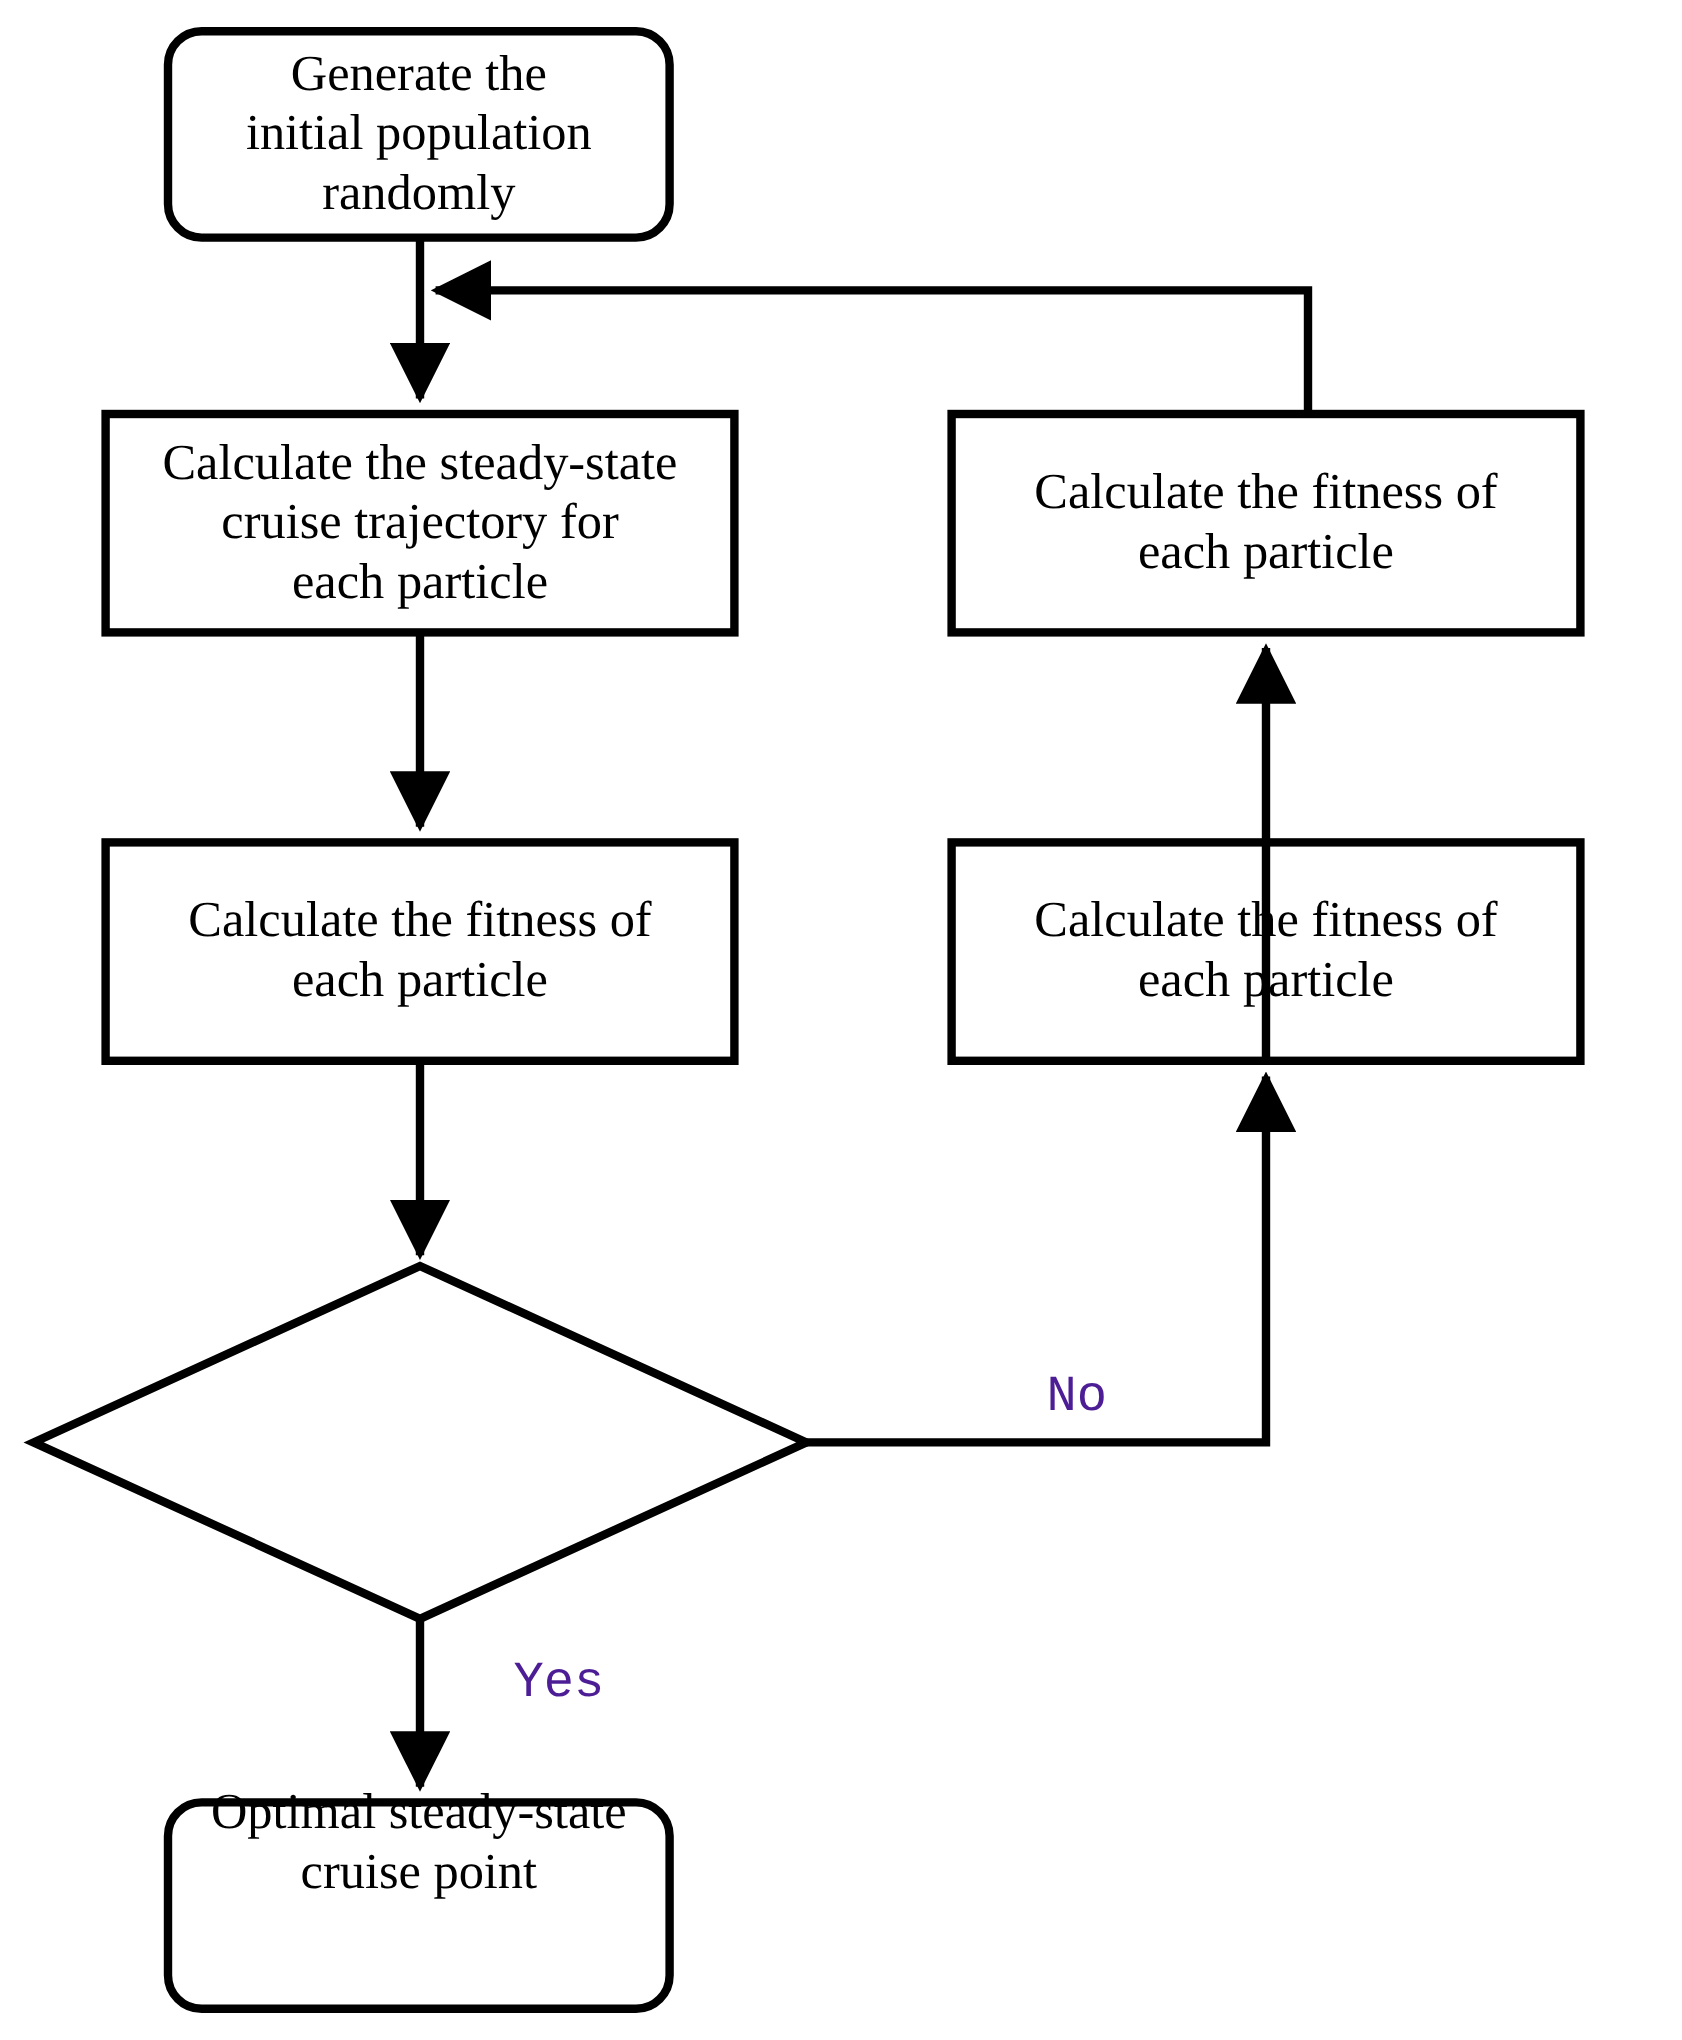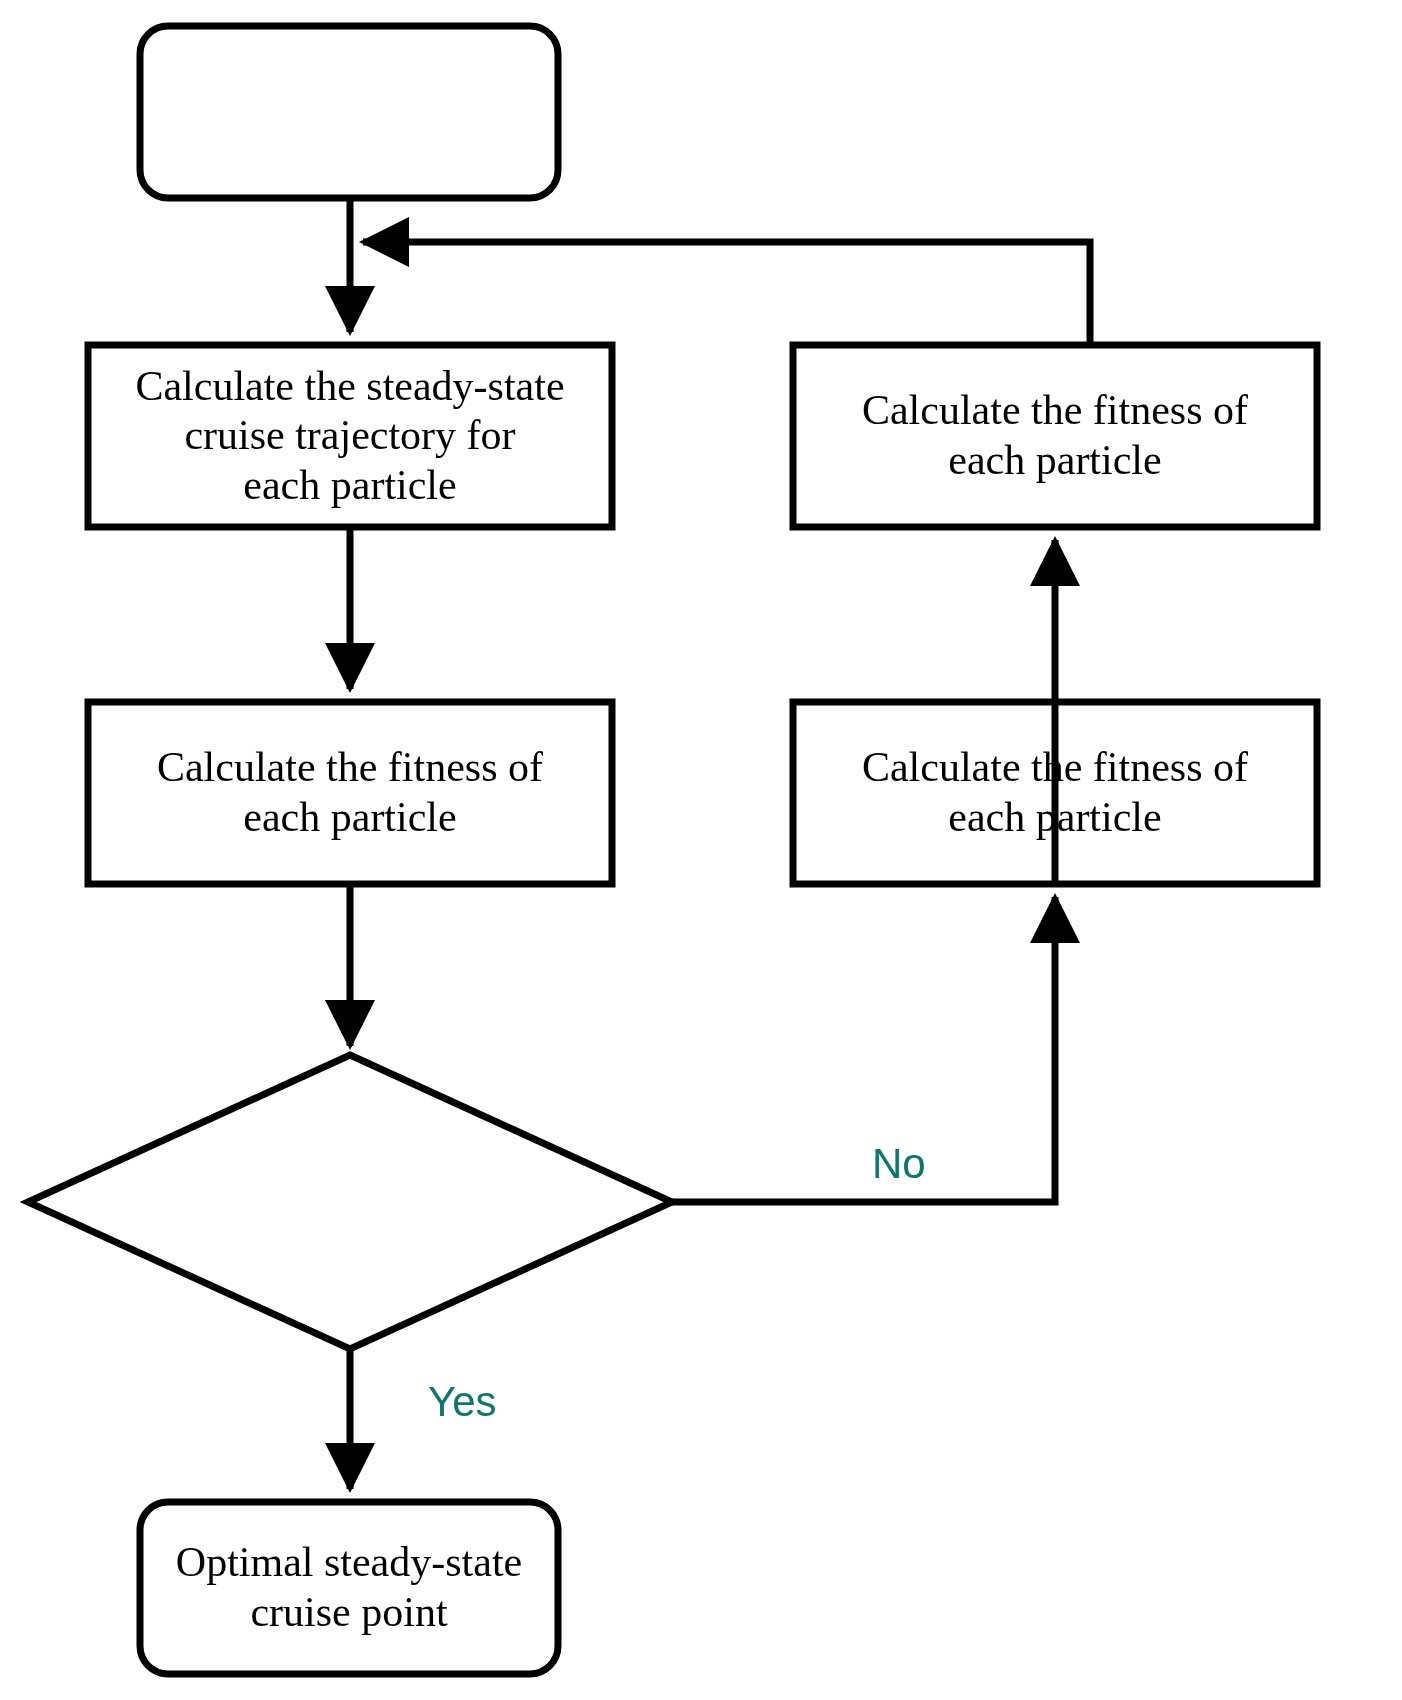--- a/index.html
+++ b/index.html
@@ -30,22 +30,22 @@
     justify-content: center;
     text-align: center;
     color: #000000;
     font-family: "Liberation Serif", "DejaVu Serif", serif;
     line-height: 1.18;
     white-space: pre-line;
     pointer-events: none;
   }
   .edge-label {
     position: absolute;
-    color: #0f766e;
-    font-family: Liberation Sans, sans-serif;
+    color: #4c1d95;
+    font-family: Liberation Mono, monospace;
     white-space: nowrap;
   }
 </style>
 </head>
 <body>
 
 <div id="canvas">
 
   <svg id="flow-svg" viewBox="0 0 1402 1700" xmlns="http://www.w3.org/2000/svg">
     <defs>
@@ -76,35 +76,38 @@
 
     <path d="M 672 1202 L 1055 1202 L 1055 897" fill="none" stroke="#000000" stroke-width="7" marker-end="url(#arrow)"></path>
 
     <line x1="1055" y1="884" x2="1055" y2="540" stroke="#000000" stroke-width="7" marker-end="url(#arrow)"></line>
 
     <path d="M 1090 345 L 1090 242 L 363 242" fill="none" stroke="#000000" stroke-width="7" marker-end="url(#arrow)"></path>
 
     <line x1="350" y1="1349" x2="350" y2="1489" stroke="#000000" stroke-width="7" marker-end="url(#arrow)"></line>
   </svg>
 
+  <div class="node-text" style="left:140px; top:26px; width:418px; height:172px; font-size:42px;">Generate the
+initial population
+randomly</div>
 
   <div class="node-text" style="left:88px; top:345px; width:524px; height:182px; font-size:42px;">Calculate the steady-state
 cruise trajectory for
 each particle</div>
 
   <div class="node-text" style="left:88px; top:702px; width:524px; height:182px; font-size:42px;">Calculate the fitness of
 each particle</div>
 
   <div class="node-text" style="left:793px; top:345px; width:524px; height:182px; font-size:42px;">Calculate the fitness of
 each particle</div>
 
   <div class="node-text" style="left:793px; top:702px; width:524px; height:182px; font-size:42px;">Calculate the fitness of
 each particle</div>
 
 
-  <div class="node-text" style="left:140px; top:1502px; width:418px; height:172px; font-size:42px;">Optimal steady-state
+  <div class="node-text" style="left:140px; top:1450px; width:418px; height:172px; font-size:42px;">Optimal steady-state
 cruise point</div>
 
   <div class="edge-label" style="left:872px; top:1140px; font-size:42px;">No</div>
 
   <div class="edge-label" style="left:428px; top:1378px; font-size:42px;text-align:right;">Yes</div>
 
 </div>
 
 </body></html>

